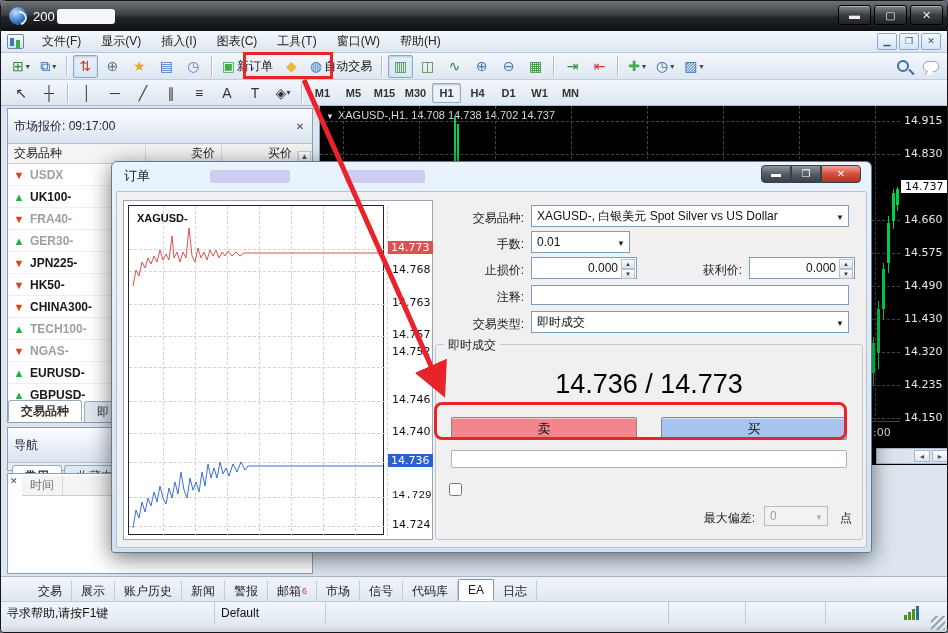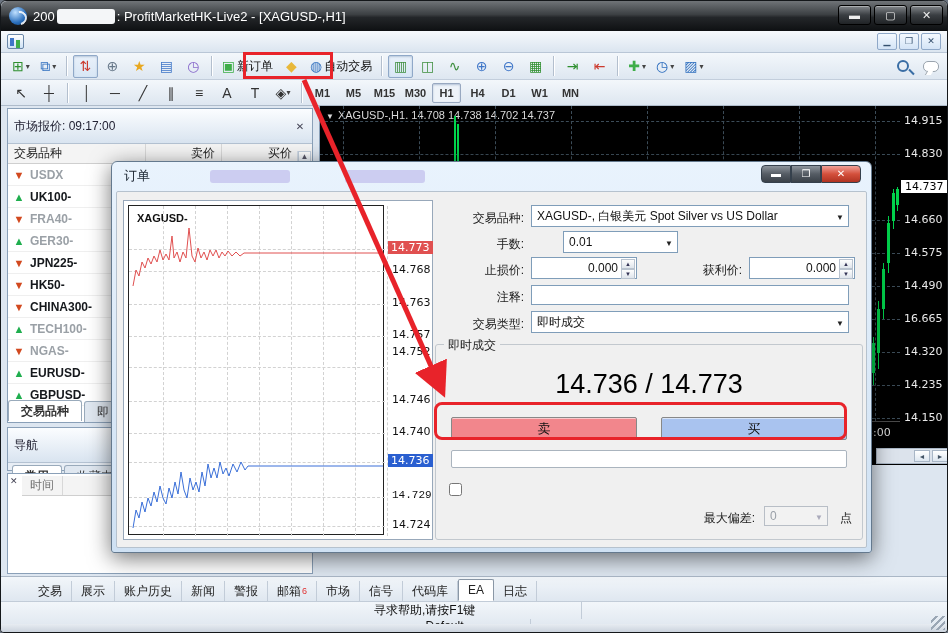--- a/index.html
+++ b/index.html
@@ -124,48 +124,56 @@
   .red-box{position:absolute;border:3px solid #e8232a;z-index:40;pointer-events:none;}
   
   .btabs{position:absolute;left:0;top:575px;width:948px;height:25px;background:linear-gradient(#f2f6fa,#dfe7f0);
     border-top:1px solid #aab7c6;display:flex;align-items:flex-end;padding-left:28px;font-size:12px;}
   .btab{height:20px;display:inline-flex;align-items:center;padding:0 9px;color:#222;border-right:1px solid #c2ccd8;}
   .btab.active{background:#fff;border:1px solid #8a97a6;border-bottom:1px solid #fff;height:22px;border-radius:2px 2px 0 0;}
   .mailbadge{color:#e03030;font-size:9px;vertical-align:sub;margin-left:1px;}
   .term-ico{position:absolute;left:2px;top:577px;width:17px;height:20px;border:1px solid #9aa6b4;
     background:repeating-linear-gradient(90deg,#c8d2dd 0 2px,#eef2f7 2px 4px);}
   .statusbar{position:absolute;left:0;top:600px;width:948px;height:23px;background:linear-gradient(#f2f6fa,#e2e9f1);
-    border-top:1px solid #c2ccd8;display:flex;align-items:center;font-size:12px;color:#111;flex-direction:column;}
+    border-top:1px solid #c2ccd8;display:flex;align-items:flex-end;font-size:12px;color:#111;}
   .scell{height:100%;display:flex;align-items:center;padding:0 6px;border-right:1px solid #c2ccd8;}
   .conn-bars{display:flex;align-items:flex-end;gap:1px;height:14px;margin-left:8px;}
   .conn-bars i{display:block;width:3px;background:#4e8f1e;}
   .grip{position:absolute;right:2px;bottom:2px;width:14px;height:14px;
     background:repeating-linear-gradient(135deg,transparent 0 3px,#9aa6b4 3px 5px);}
   .frame-bottom{position:absolute;left:0;top:623px;width:948px;height:10px;background:linear-gradient(#e7ecf2,#c4cdd8);}
   .mini-bar{position:absolute;background:#00d44c;width:2px;}
 </style>
 </head>
 <body>
 
 <div class="win">
 
   <div class="titlebar">
     <span class="logo"></span>
     <span>200</span>
     <span class="blur-patch"></span>
-    <span>: ProfitMarketHK-Live2 - [XAGUSD-,H1]</span>
     <div class="winbtns">
       <span class="wbtn">▬</span>
       <span class="wbtn">▢</span>
       <span class="wbtn">✕</span>
     </div>
   </div>
 
   <div class="menubar">
     <span class="menu-doc-icon"></span>
+    <span style="display:flex;">
+        <span class="menu-item">文件(F)</span>
+        <span class="menu-item">显示(V)</span>
+        <span class="menu-item">插入(I)</span>
+        <span class="menu-item">图表(C)</span>
+        <span class="menu-item">工具(T)</span>
+        <span class="menu-item">窗口(W)</span>
+        <span class="menu-item">帮助(H)</span>
+      </span>
     <div class="childbtns">
       <span class="cbtn">▁</span>
       <span class="cbtn">❐</span>
       <span class="cbtn">✕</span>
     </div>
   </div>
 
   <div class="toolbar1">
     <span style="display:flex;align-items:center;">
         <span class="tb-btn">
@@ -468,21 +476,21 @@
     <div class="mini-bar" style="left:134px;top:10px;height:48px;"></div>
     <div class="mini-bar" style="left:137px;top:18px;height:42px;"></div>
     <div class="t-axis"></div>
     <span class="t-label" style="left:539px;">03:00</span>
     <div>
         <span class="ax-label" style="top: 8px;">14.915</span>
         <span class="ax-label" style="top: 41px;">14.830</span>
         <span class="ax-label" style="top: 107px;">14.660</span>
         <span class="ax-label" style="top: 140px;">14.575</span>
         <span class="ax-label" style="top: 173px;">14.490</span>
-        <span class="ax-label" style="top: 206px;">16.665</span>
+        <span class="ax-label" style="top: 206px;">11.430</span>
         <span class="ax-label" style="top: 239px;">14.320</span>
         <span class="ax-label" style="top: 272px;">14.235</span>
         <span class="ax-label" style="top: 305px;">14.150</span>
         <span class="px-badge" style="top: 74px;">14.737</span>
       </div>
     <div class="ch-scroll">
       <span class="ch-sb">◄</span>
       <span class="ch-sb">►</span>
     </div>
   </div>
@@ -541,21 +549,21 @@
         <span class="dbadge" style="top:40px;background:#e05050;">14.773</span>
         <span class="dbadge" style="top:253px;background:#2a5fd0;">14.736</span>
       </div>
 
       <span class="frow-label" style="left:312px;top:18px;">交易品种:</span>
       <div class="combo" style="left:414px;top:13px;width:318px;">
         <span>XAGUSD-, 白银美元 Spot Silver vs US Dollar</span>
           <span class="car">▼</span>
       </div>
       <span class="frow-label" style="left:312px;top:44px;">手数:</span>
-      <div class="combo" style="left:414px;top:39px;width:115px;margin-left:32px;">
+      <div class="combo" style="left:414px;top:39px;width:99px;">
         <span>0.01</span>
           <span class="car">▼</span>
       </div>
       <span class="frow-label" style="left:312px;top:70px;">止损价:</span>
       <div class="spin" style="left:414px;top:65px;width:106px;">
         <span>0.000</span>
         <span class="btns">
             <span class="sb">▲</span>
             <span class="sb">▼</span>
           </span>

